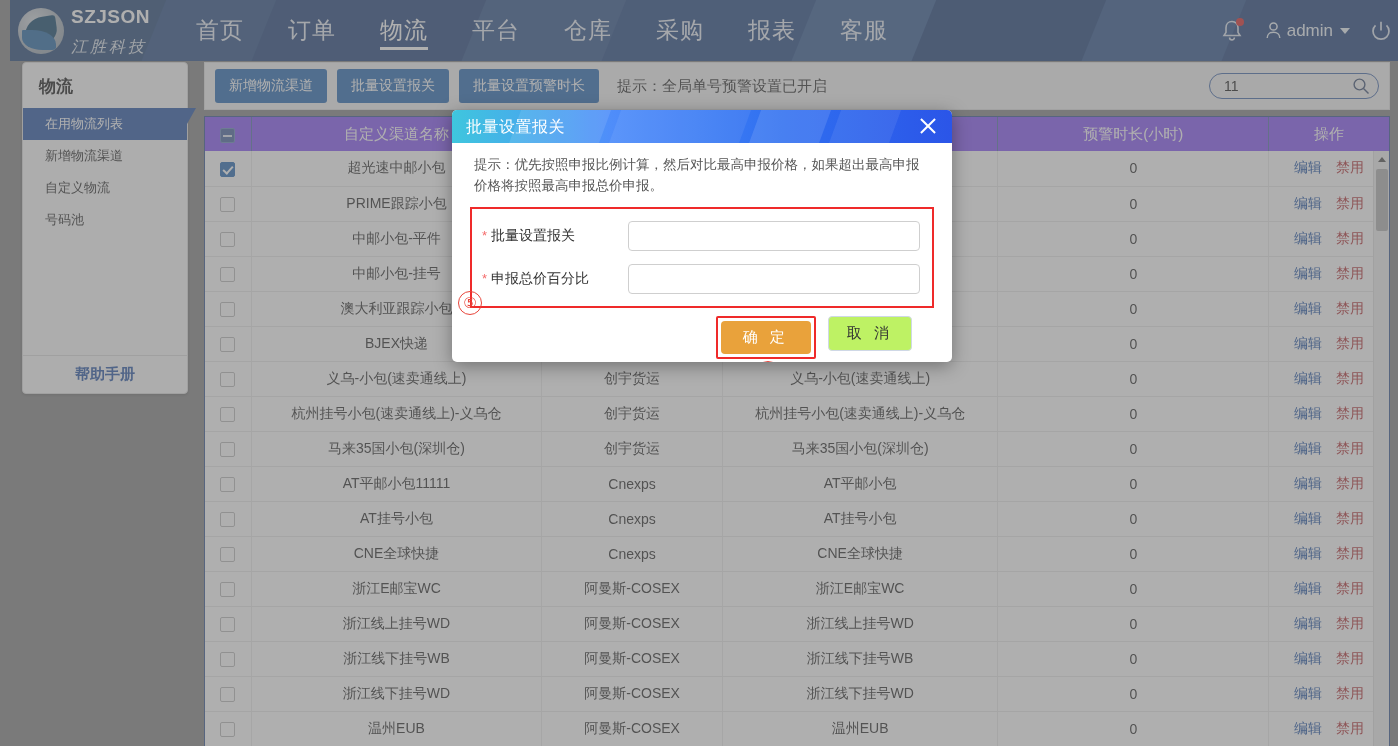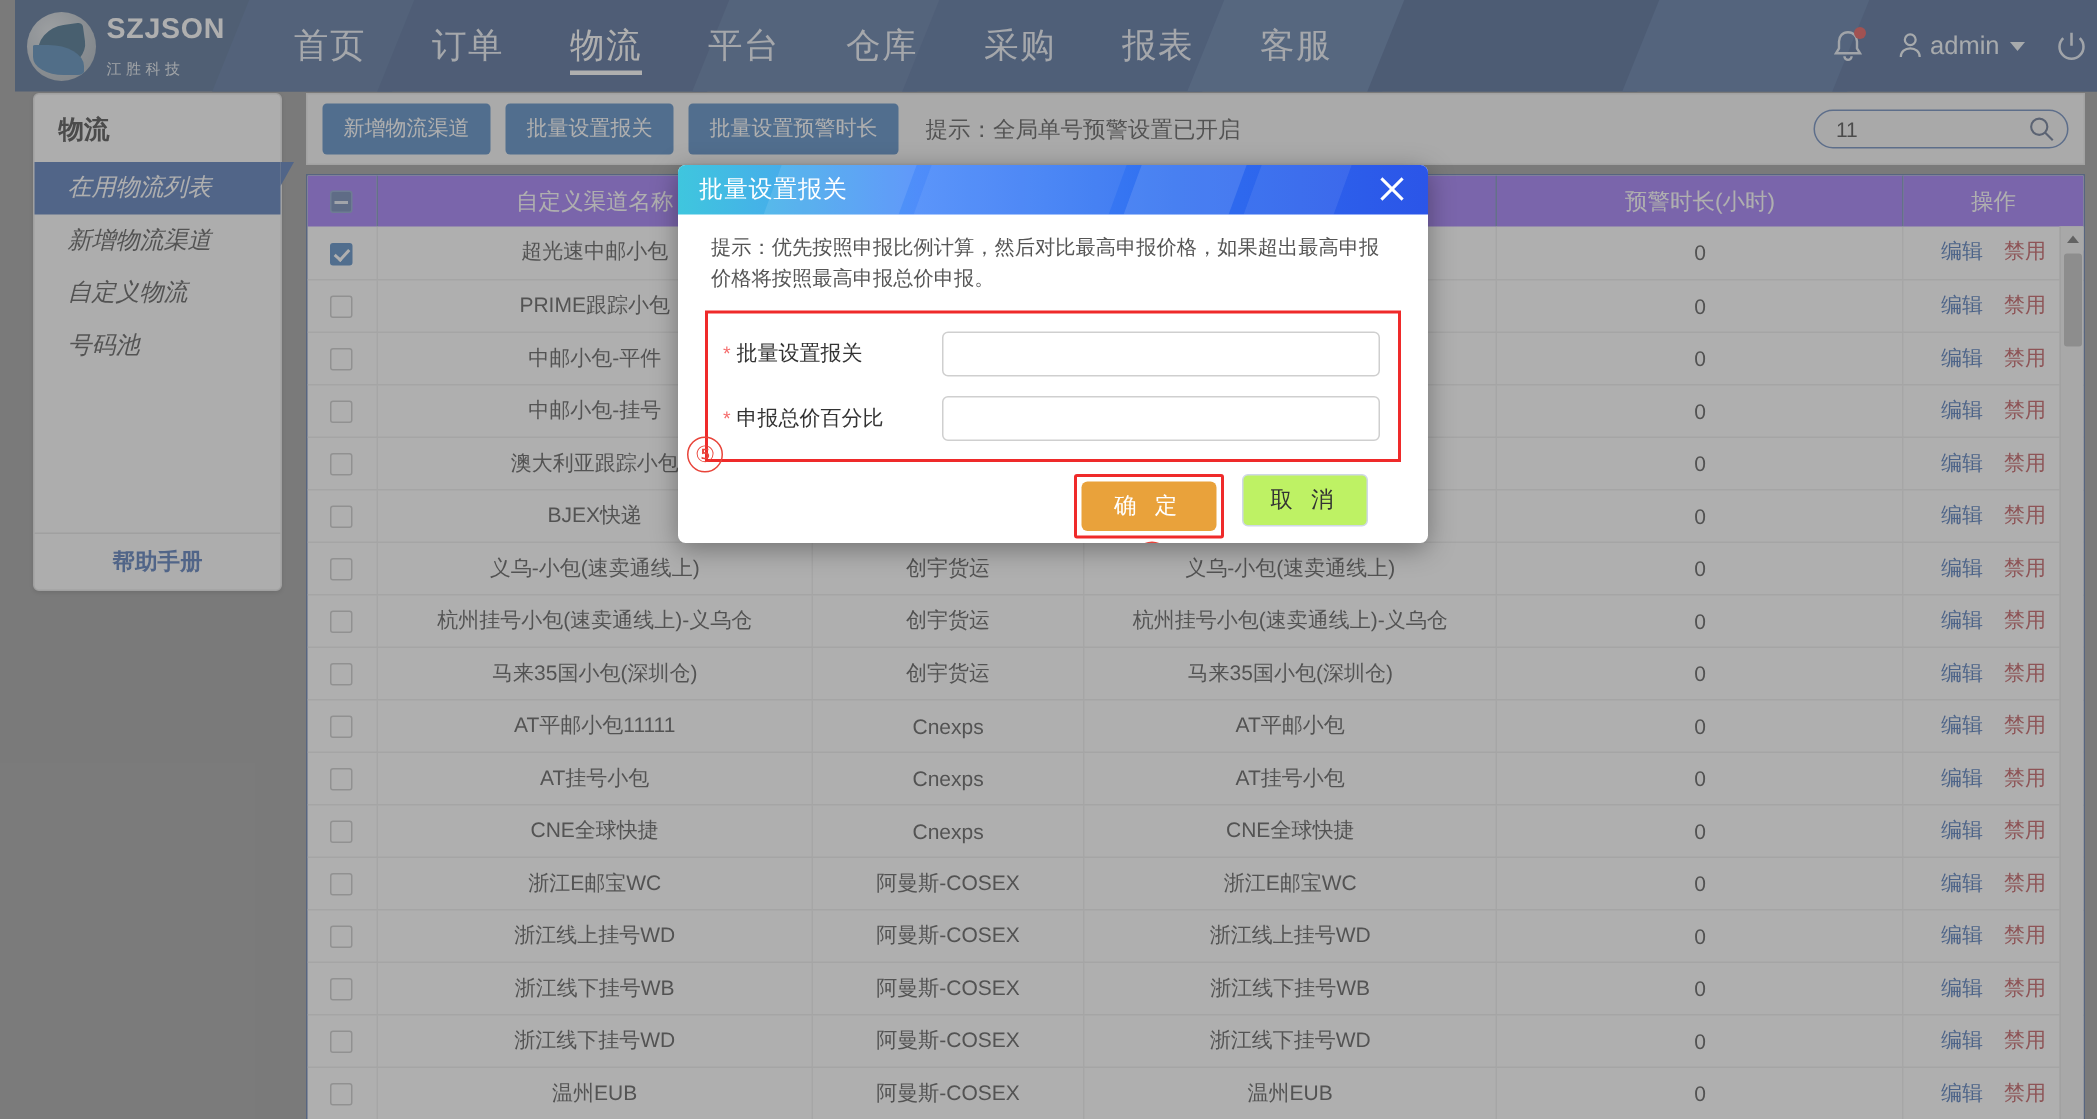--- a/index.html
+++ b/index.html
@@ -39,21 +39,21 @@
     content: ""; position: absolute; left: 7px; top: 9px; width: 32px; height: 28px;
     background: #1b4f72; border-radius: 60% 10% 55% 12%;
     transform: rotate(-8deg);
   }
   .logo-mark::after {
     content: ""; position: absolute; left: 4px; top: 22px; width: 34px; height: 20px;
     background: #2f6fa8; border-radius: 4% 70% 12% 60%;
   }
   .logo-text { margin-left: 7px; line-height: 1; }
   .logo-text .l1 { font-size: 19px; font-weight: bold; color: #ffffff; letter-spacing: .5px; }
-  .logo-text .l2 { font-size: 10px; color: #dfe6ee; margin-top: 13px; letter-spacing: 3px; }
+  .logo-text .l2 { font-size: 16px; color: #dfe6ee; margin-top: 13px; letter-spacing: 3px; font-style: italic; }
 
   .nav-items { display: flex; align-items: center; height: 61px; margin-left: 14px; }
   .nav-item {
     color: #e8eef6; font-size: 23px; padding: 0 22px; height: 61px;
     display: flex; align-items: center; position: relative; cursor: pointer;
     letter-spacing: 1px;
   }
   .nav-item.active { color: #ffffff; }
   .nav-item.active::after {
     content: ""; position: absolute; left: 22px; right: 22px; bottom: 11px;
@@ -72,21 +72,21 @@
 
   
   .sidebar {
     position: absolute; left: 22px; top: 62px; width: 166px; height: 332px;
     background: #fafafa; border: 1px solid #ddd; border-radius: 4px;
     box-shadow: 0 1px 3px rgba(0,0,0,.18);
     display: flex; flex-direction: column;
   }
   .sb-title { font-size: 17px; font-weight: bold; color: #222; padding: 12px 0 10px 16px; }
   .sb-item {
-    font-size: 16px; color: #333; padding: 7px 0 7px 22px; cursor: pointer; font-style: italic;
+    font-size: 13px; color: #333; padding: 7px 0 7px 22px; cursor: pointer;
   }
   .sb-item.active {
     background: #2f5ba8; color: #fff; position: relative;
   }
   .sb-item.active::after {
     content:""; position:absolute; right:-9px; top:0;
     border-top: 16px solid #2f5ba8; border-bottom: 16px solid transparent;
     border-right: 9px solid transparent;
   }
   .sb-spacer { flex: 1; }

